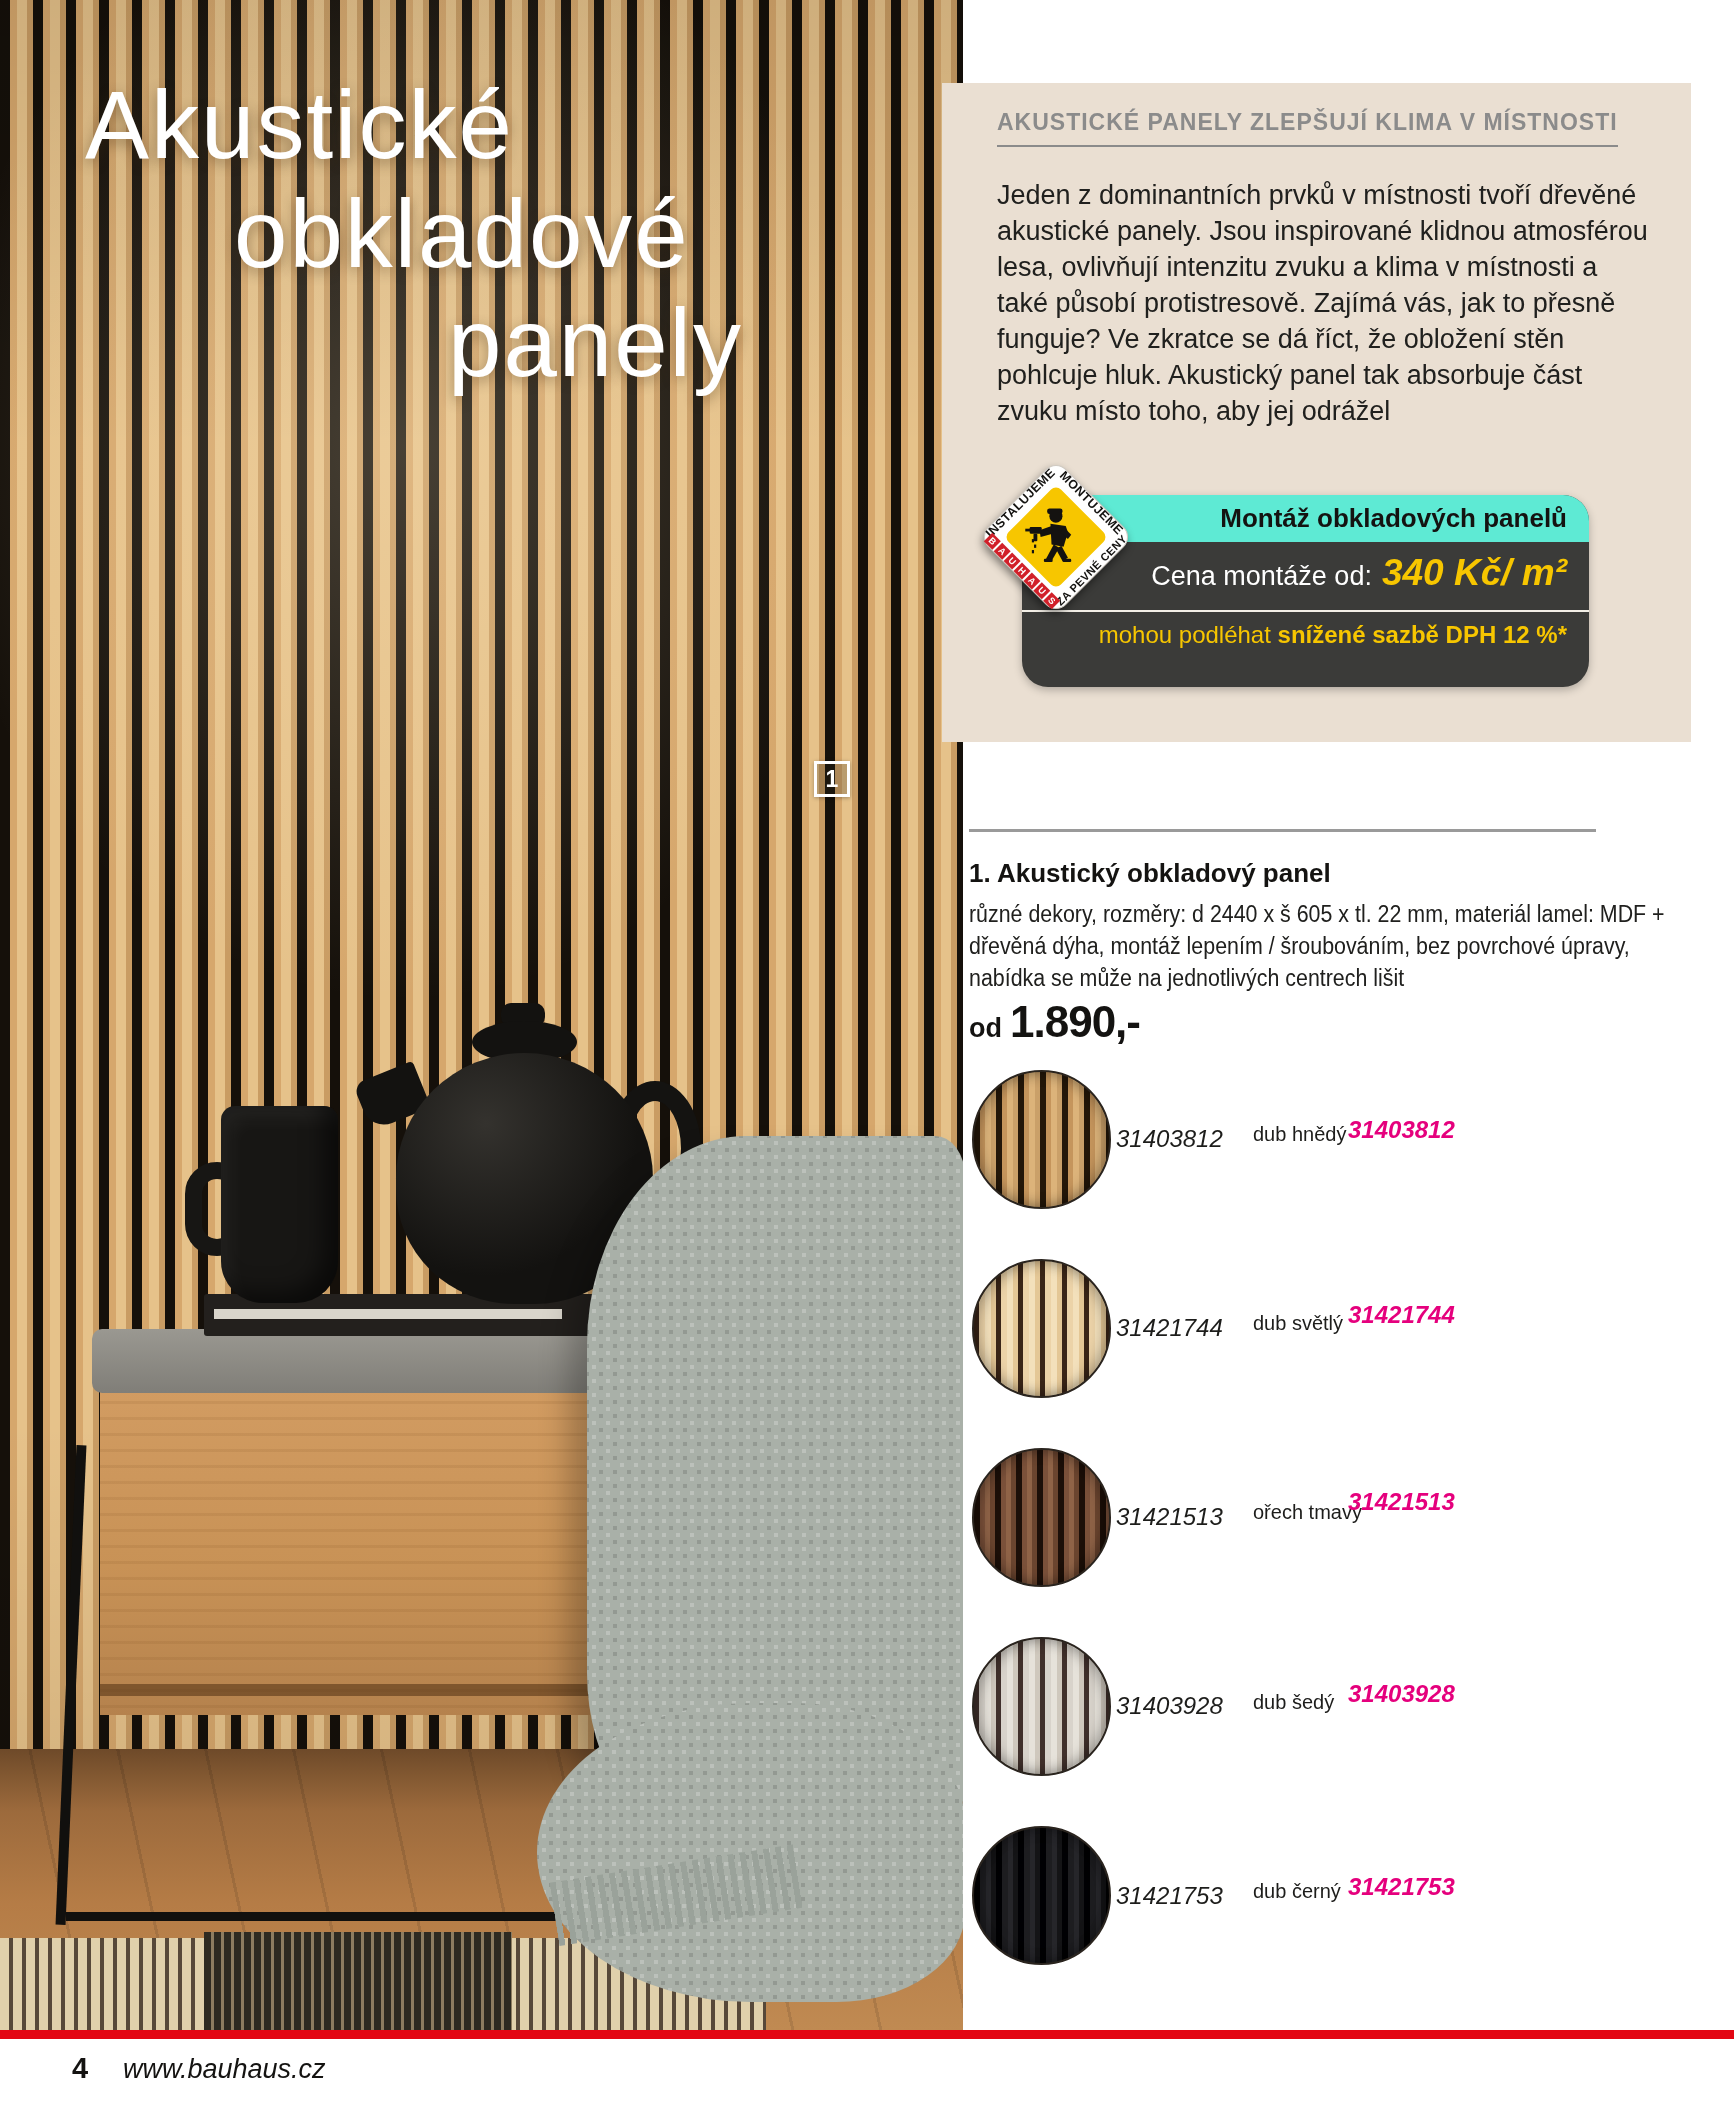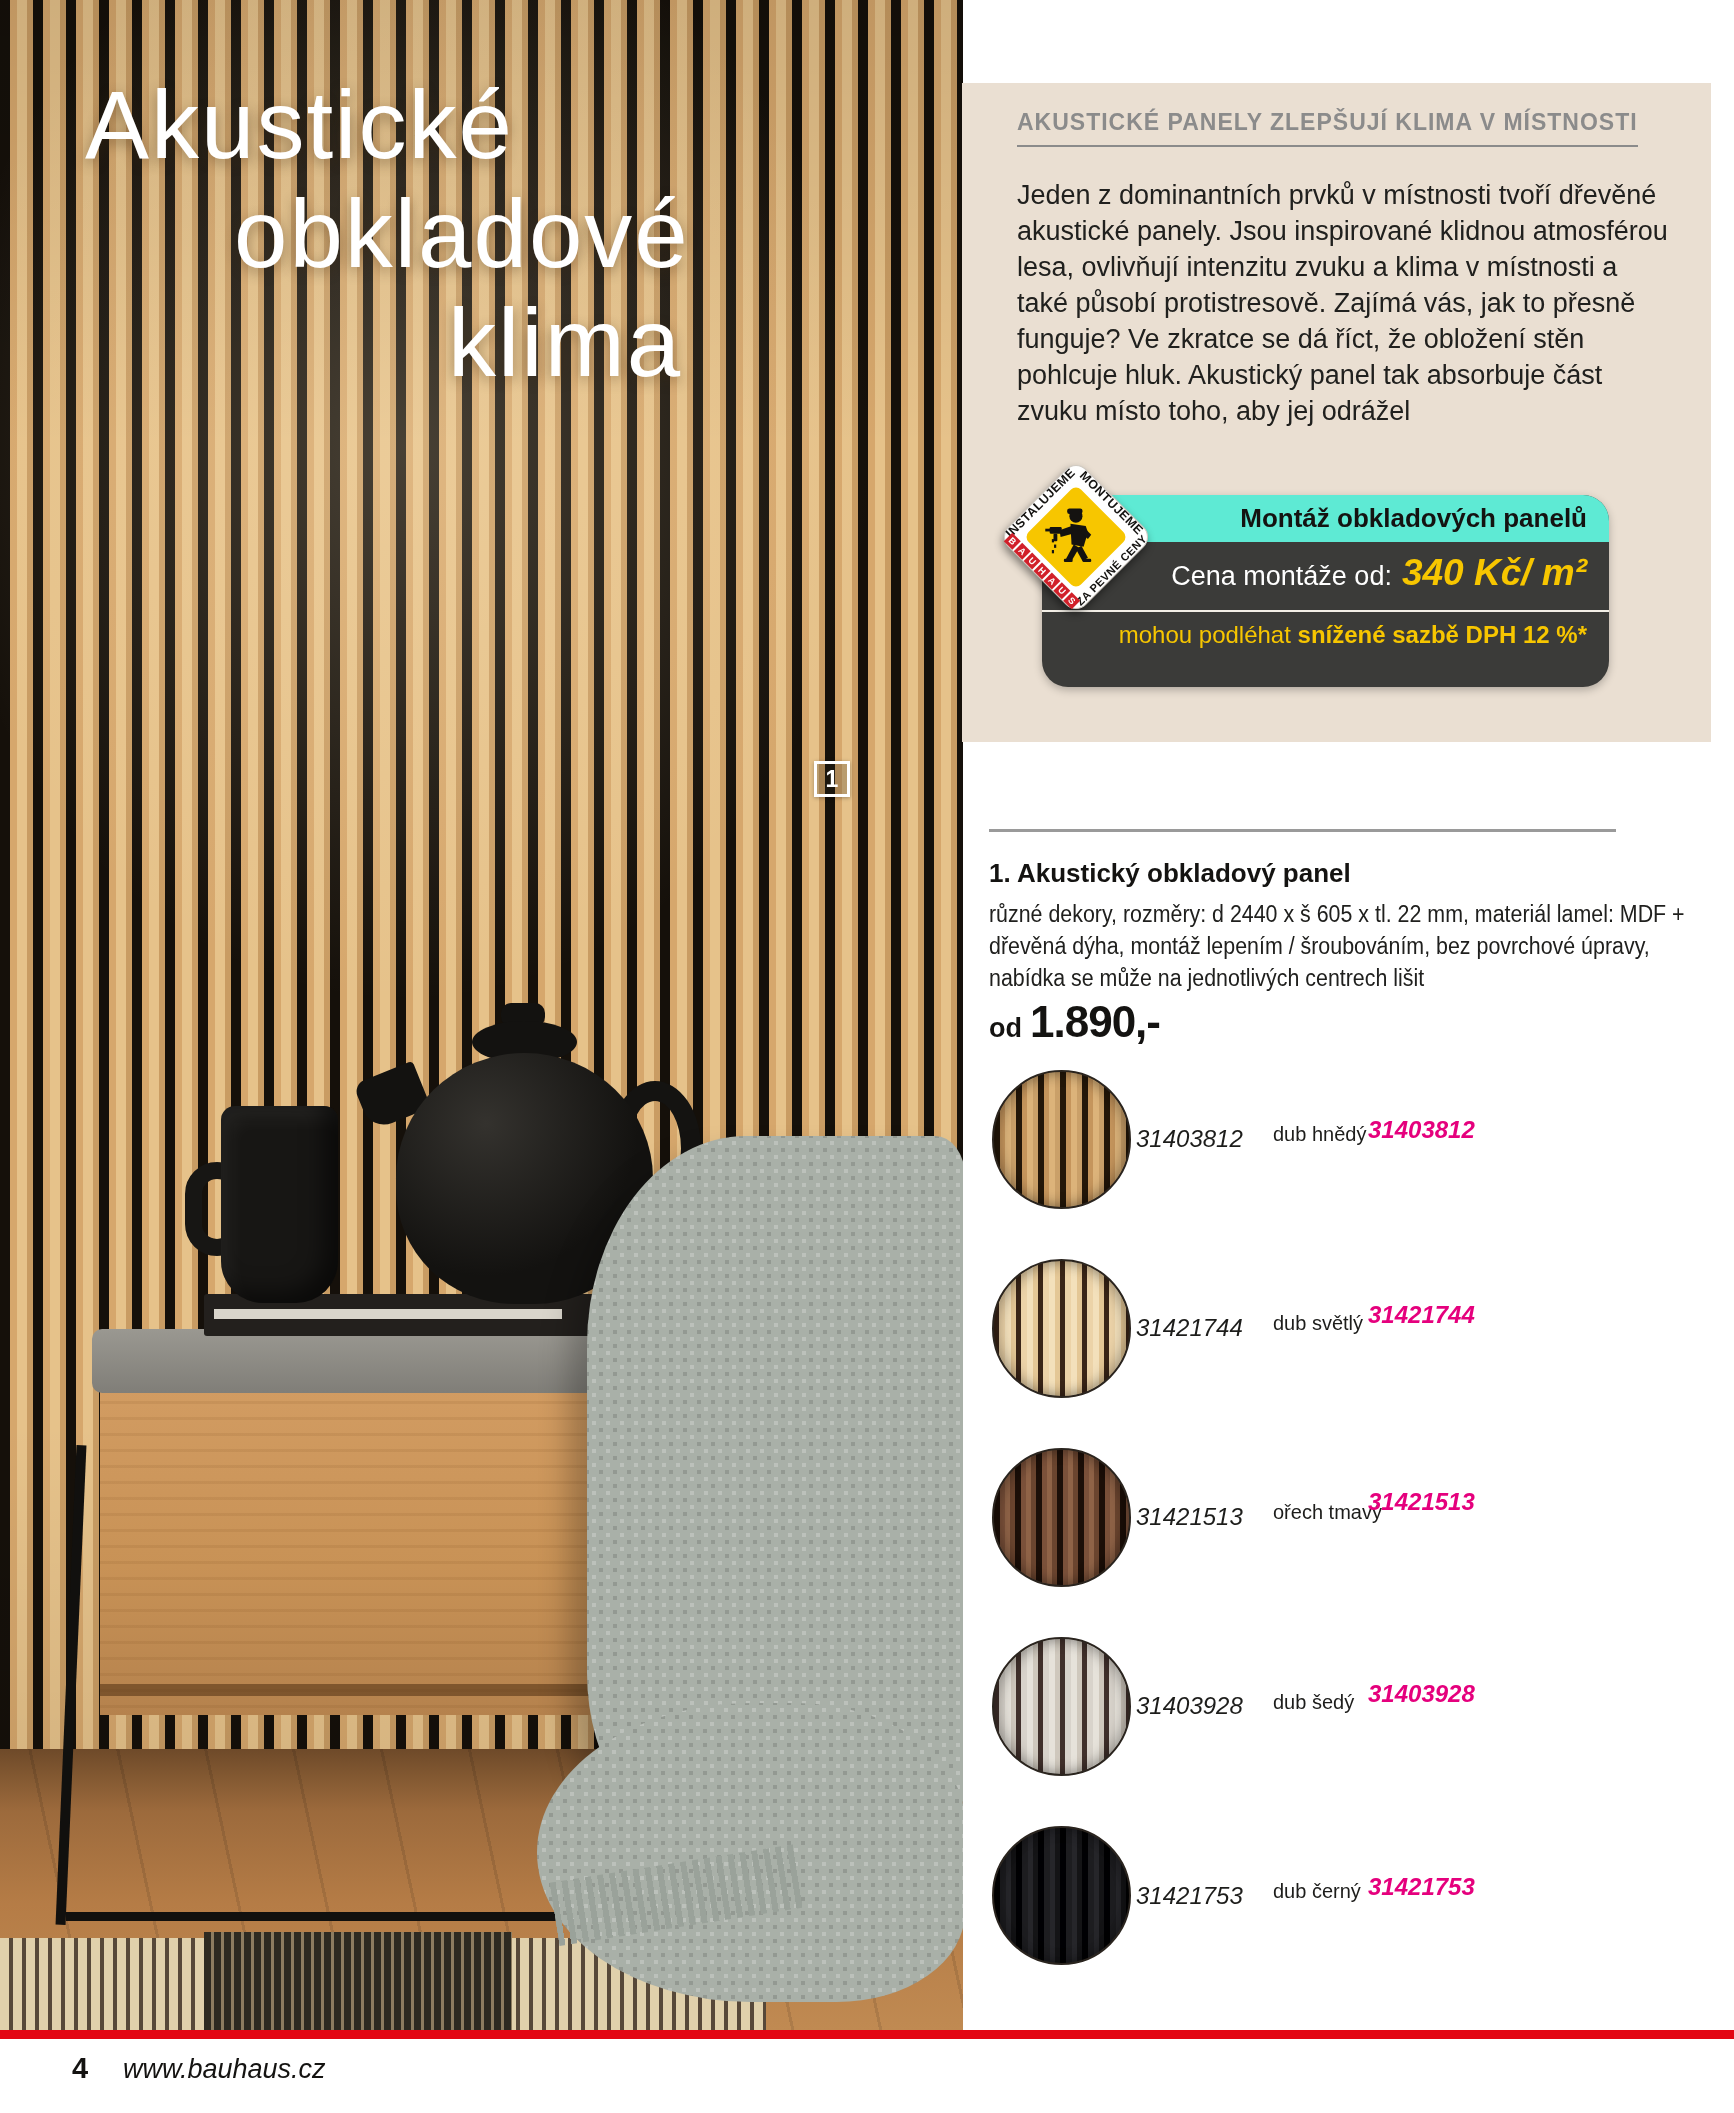--- a/index.html
+++ b/index.html
@@ -57,21 +57,21 @@
   .item-marker { position:absolute; left:814px; top:761px; width:36px; height:36px; border:3px solid #fff;
           background:rgba(52,42,28,.25); color:#fff; font-size:23px; font-weight:bold;
           display:flex; align-items:center; justify-content:center; box-shadow:0 1px 4px rgba(0,0,0,.3); }
   .hero-title { position:absolute; left:85px; top:70px; color:#fff; font-size:96px; line-height:109px;
           font-weight:300; letter-spacing:2px; text-shadow:0 4px 14px rgba(60,40,15,.45); }
   .hero-title div { white-space:nowrap; }
   .hero-line-2 { margin-left:149px; }
   .hero-line-3 { margin-left:363px; }
 
   
-  .rc { position:absolute; left:962px; top:0; width:754px; height:1747px; }
+  .rc { position:absolute; left:942px; top:0; width:754px; height:1747px; }
   .info-box { position:absolute; left:0; top:83px; width:749px; height:659px; background:#eadfd2; }
   .info-heading { position:absolute; left:55px; top:109px; display:inline-block; color:#8b8b8b;
           font-size:23px; font-weight:bold; letter-spacing:1px; padding-bottom:9px; border-bottom:2px solid #8b8b8b; white-space:nowrap; }
   .info-body { position:absolute; left:55px; top:177px; width:652px; color:#20201e; font-size:27px; line-height:36px; }
 
   .montage { position:absolute; left:80px; top:495px; width:567px; height:192px; background:#3b3b39; border-radius:26px;
           box-shadow:0 3px 8px rgba(0,0,0,.25); }
   .m-title { height:47px; background:#5eead4; border-radius:26px 26px 0 0; text-align:right; padding-right:22px;
           line-height:47px; color:#141311; font-size:26px; font-weight:bold; }
   .m-price { height:62px; display:flex; justify-content:flex-end; align-items:baseline; gap:10px; padding-right:22px; padding-top:10px; }
@@ -146,21 +146,21 @@
     <div class="teapot-knob"></div>
     <div class="teapot-lid"></div>
     <div class="teapot"></div>
     <div class="blanket-top knit"></div>
     <div class="blanket-floor knit"></div>
     <div class="fringe"></div>
 
     <div class="hero-title">
       <div class="hero-line-1">Akustické</div>
       <div class="hero-line-2">obkladové</div>
-      <div class="hero-line-3">klima</div>
+      <div class="hero-line-3">panely</div>
     </div>
     <div class="item-marker">1</div>
   </div>
 
   <div class="rc">
     <div class="info-box"></div>
     <div class="info-heading">AKUSTICKÉ PANELY ZLEPŠUJÍ KLIMA V MÍSTNOSTI</div>
     <div class="info-body">Jeden z dominantních prvků v místnosti tvoří dřevěné akustické panely. Jsou inspirované klidnou atmosférou lesa, ovlivňují intenzitu zvuku a klima v místnosti a také působí protistresově. Zajímá vás, jak to přesně funguje? Ve zkratce se dá říct, že obložení stěn pohlcuje hluk. Akustický panel tak absorbuje část zvuku místo toho, aby jej odrážel</div>
 
     <div class="montage">

